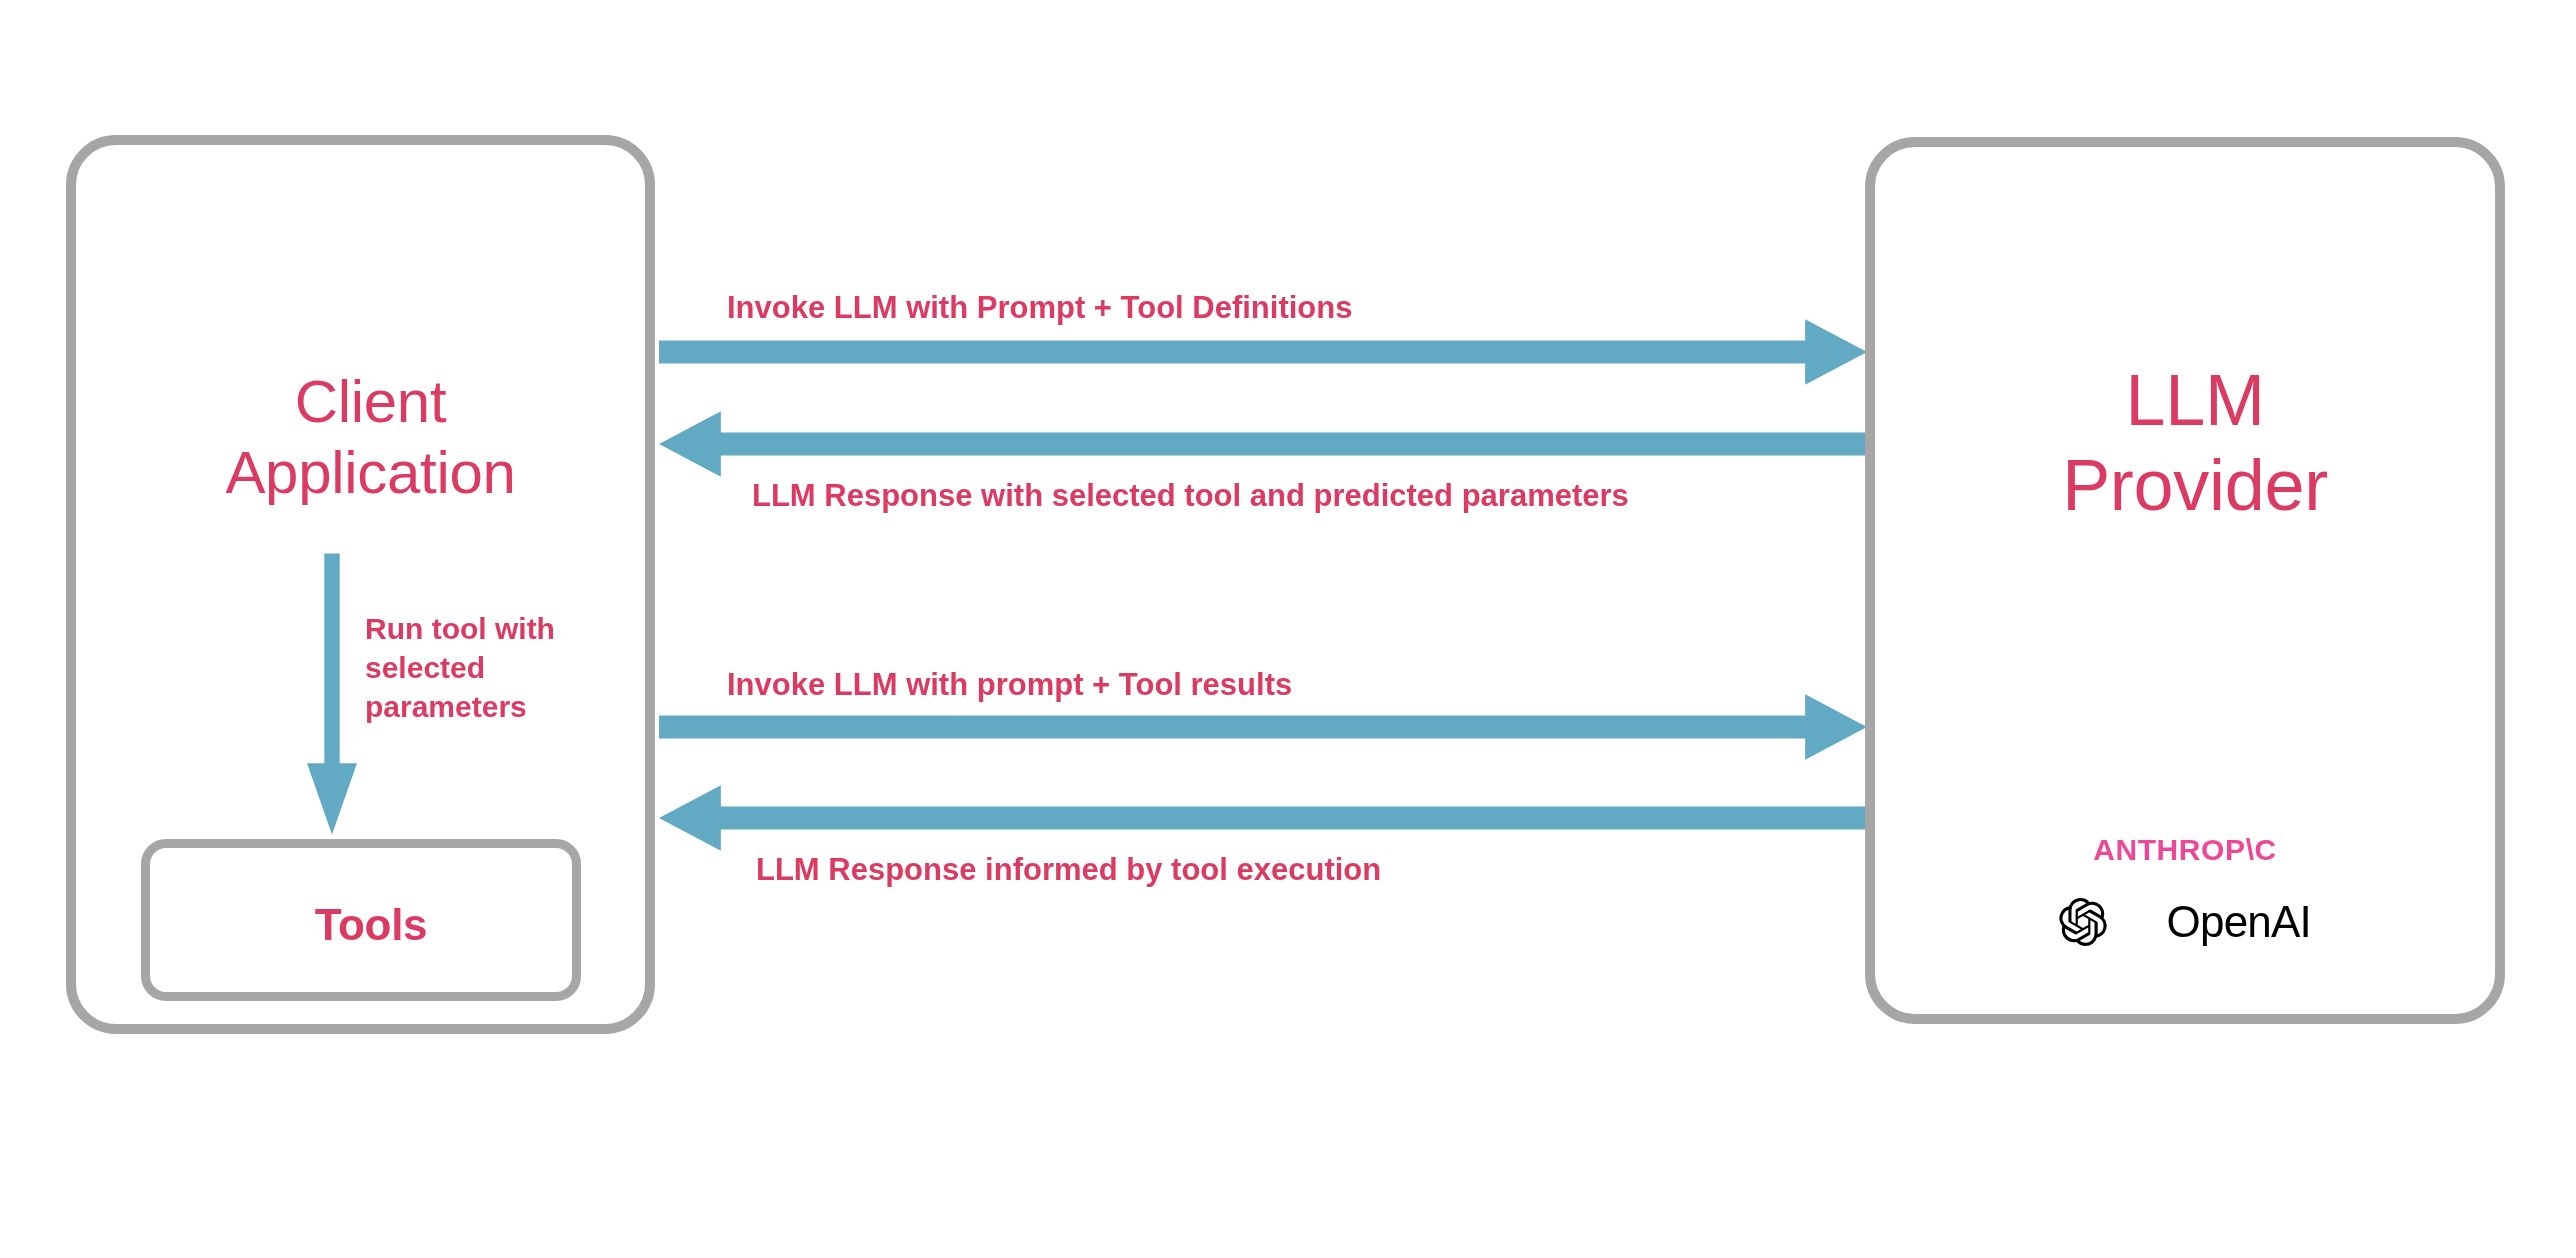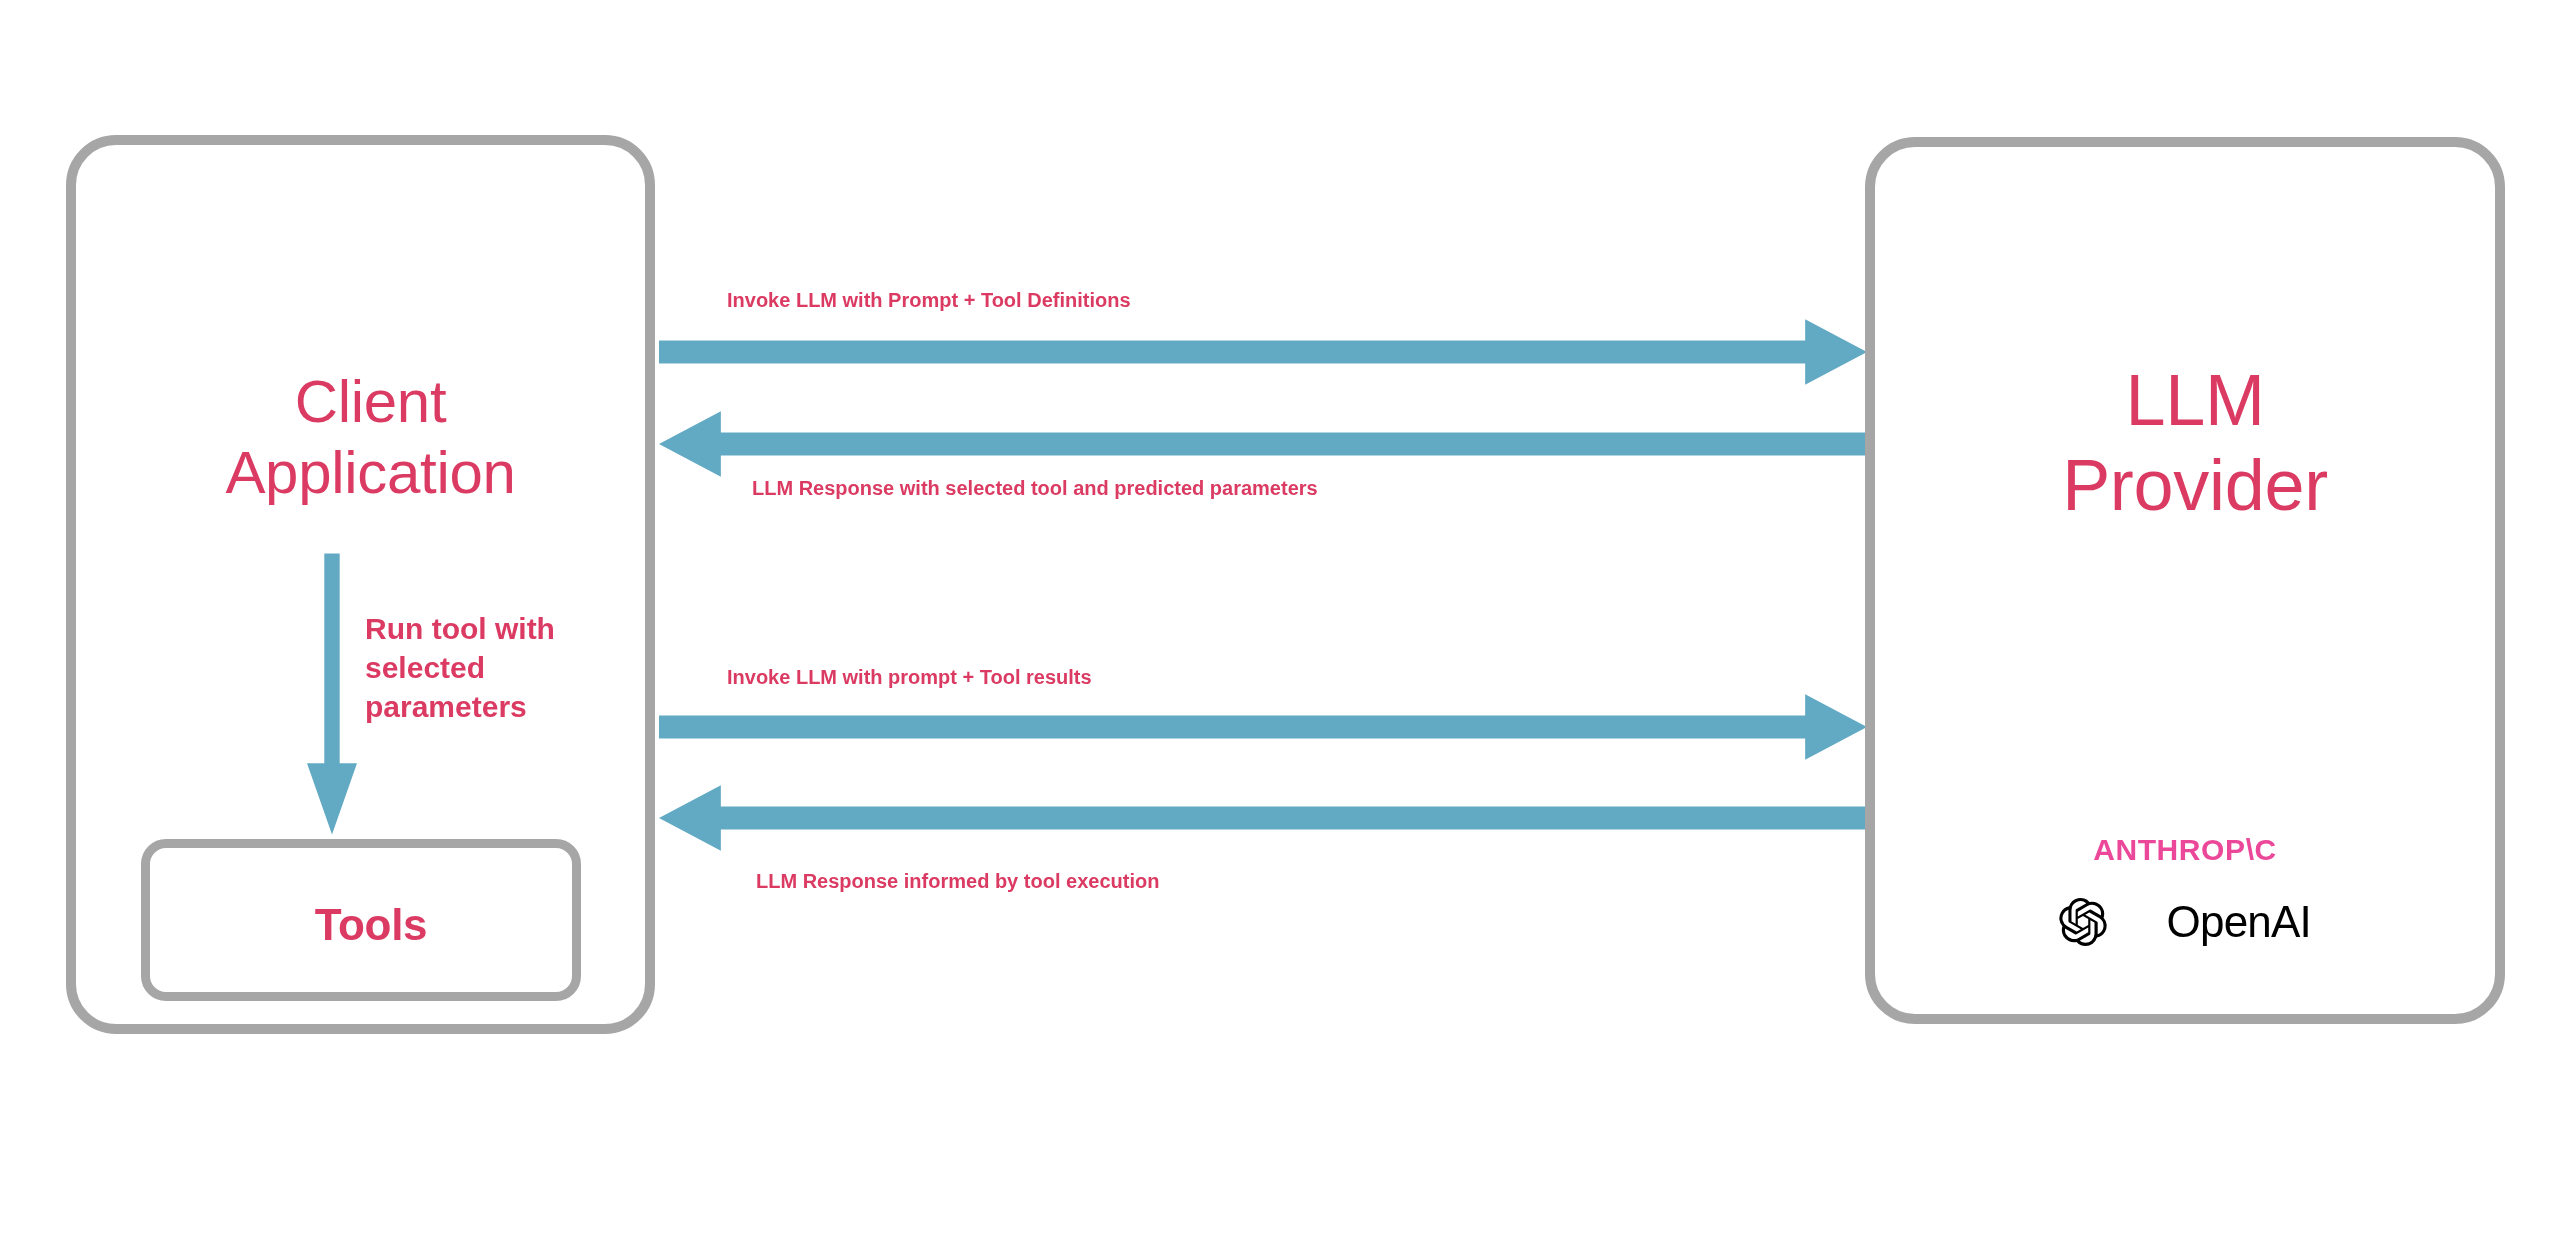--- a/index.html
+++ b/index.html
@@ -76,29 +76,29 @@
     top: 899px;
     width: 440px;
     font-size: 44px;
     font-weight: 700;
   }
 
   
   .arrow-label {
     position: absolute;
     color: #db3b62;
-    font-size: 20px;
+    font-size: 31px;
     font-weight: 700;
     line-height: 1.26;
     white-space: pre-line;
   }
   #label-invoke-1  { left: 727px; top: 288px; }
   #label-response-1{ left: 752px; top: 476px; }
   #label-invoke-2  { left: 727px; top: 665px; }
-  #label-response-2{ left: 756px; top: 850px; margin-top: 19px; }
+  #label-response-2{ left: 756px; top: 850px; }
   #label-run-tool  {
     left: 365px;
     top: 609px;
     width: 275px;
     font-size: 30px;
     line-height: 1.30;
   }
 
   
   .arrow-svg {

